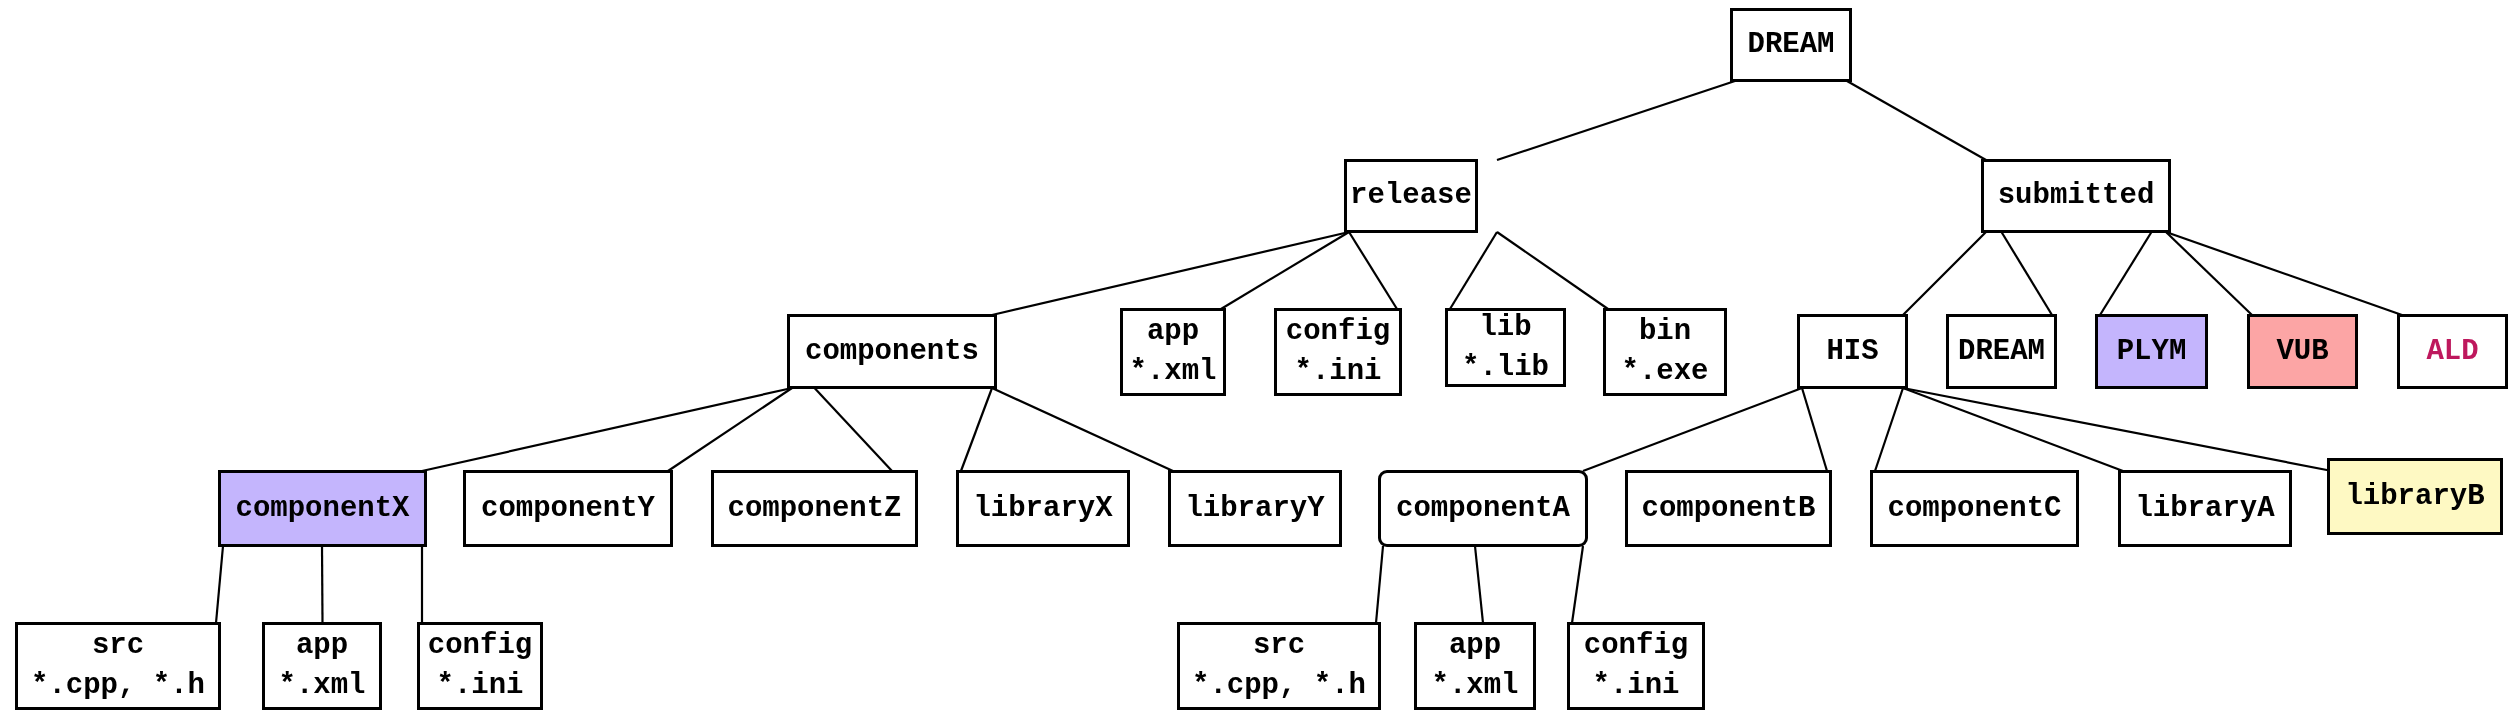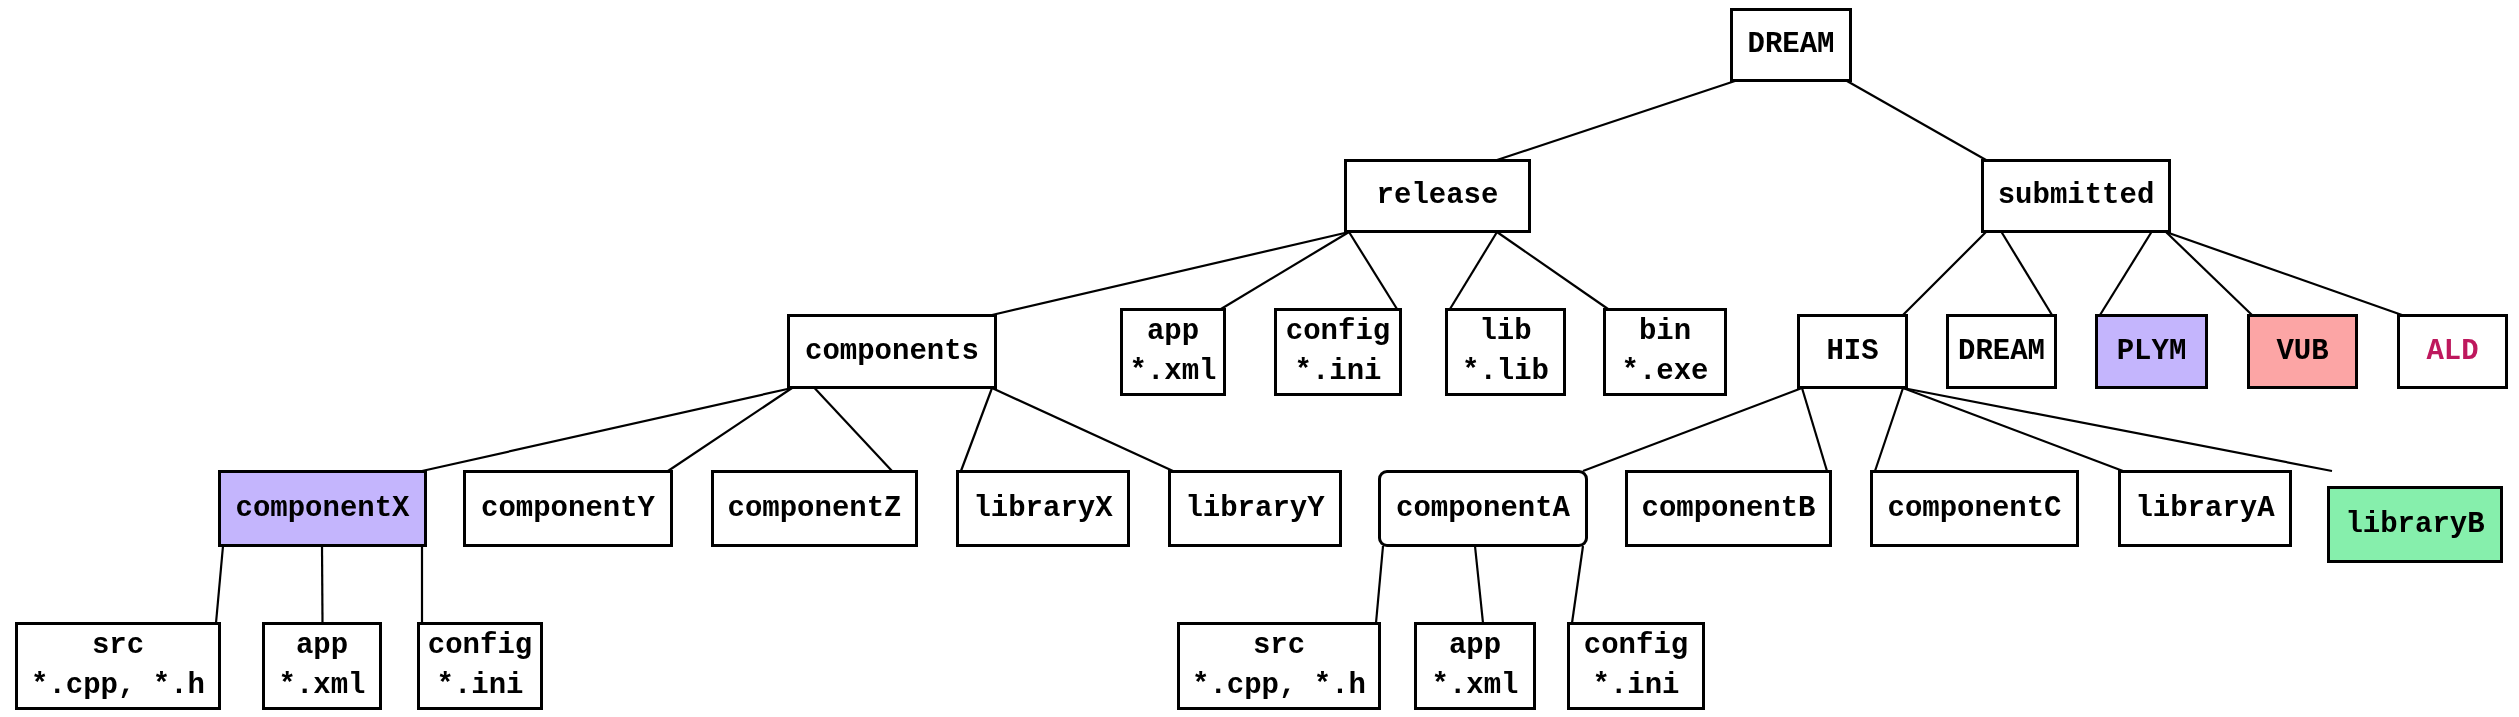--- a/index.html
+++ b/index.html
@@ -69,38 +69,38 @@
       <line x1="322" y1="546" x2="322.5" y2="623" stroke="#000000" stroke-width="2.2"></line>
       <line x1="422" y1="546" x2="422" y2="623" stroke="#000000" stroke-width="2.2"></line>
       <line x1="1383" y1="546" x2="1376" y2="623" stroke="#000000" stroke-width="2.2"></line>
       <line x1="1475" y1="546" x2="1483" y2="623" stroke="#000000" stroke-width="2.2"></line>
       <line x1="1583" y1="546" x2="1572" y2="623" stroke="#000000" stroke-width="2.2"></line>
     </svg>
   <div id="nodes">
       <div class="node" style="left: 1730px; top: 8px; width: 122px; height: 74px; border-color: rgb(0, 0, 0); background: rgb(255, 255, 255); color: rgb(0, 0, 0);">
         <span>DREAM</span>
       </div>
-      <div class="node" style="left: 1344px; top: 159px; width: 187px; height: 74px; border-color: rgb(0, 0, 0); background: rgb(255, 255, 255); color: rgb(0, 0, 0);">
+      <div class="node" style="left: 1344px; top: 159px; width: 134px; height: 74px; border-color: rgb(0, 0, 0); background: rgb(255, 255, 255); color: rgb(0, 0, 0);">
         <span>release</span>
       </div>
       <div class="node" style="left: 1981px; top: 159px; width: 190px; height: 74px; border-color: rgb(0, 0, 0); background: rgb(255, 255, 255); color: rgb(0, 0, 0);">
         <span>submitted</span>
       </div>
       <div class="node" style="left: 787px; top: 314px; width: 210px; height: 75px; border-color: rgb(0, 0, 0); background: rgb(255, 255, 255); color: rgb(0, 0, 0);">
         <span>components</span>
       </div>
       <div class="node" style="left: 1120px; top: 308px; width: 106px; height: 88px; border-color: rgb(0, 0, 0); background: rgb(255, 255, 255); color: rgb(0, 0, 0);">
         <span>app</span>
         <span>*.xml</span>
       </div>
       <div class="node" style="left: 1274px; top: 308px; width: 128px; height: 88px; border-color: rgb(0, 0, 0); background: rgb(255, 255, 255); color: rgb(0, 0, 0);">
         <span>config</span>
         <span>*.ini</span>
       </div>
-      <div class="node" style="left: 1445px; top: 308px; width: 121px; height: 88px; border-color: rgb(0, 0, 0); background: rgb(255, 255, 255); color: rgb(0, 0, 0);">
+      <div class="node" style="left: 1445px; top: 308px; width: 121px; height: 79px; border-color: rgb(0, 0, 0); background: rgb(255, 255, 255); color: rgb(0, 0, 0);">
         <span>lib</span>
         <span>*.lib</span>
       </div>
       <div class="node" style="left: 1603px; top: 308px; width: 124px; height: 88px; border-color: rgb(0, 0, 0); background: rgb(255, 255, 255); color: rgb(0, 0, 0);">
         <span>bin</span>
         <span>*.exe</span>
       </div>
       <div class="node" style="left: 1797px; top: 314px; width: 111px; height: 75px; border-color: rgb(0, 0, 0); background: rgb(255, 255, 255); color: rgb(0, 0, 0);">
         <span>HIS</span>
       </div>
@@ -136,21 +136,21 @@
       </div>
       <div class="node" style="left: 1625px; top: 470px; width: 207px; height: 77px; border-color: rgb(0, 0, 0); background: rgb(255, 255, 255); color: rgb(0, 0, 0);">
         <span>componentB</span>
       </div>
       <div class="node" style="left: 1870px; top: 470px; width: 209px; height: 77px; border-color: rgb(0, 0, 0); background: rgb(255, 255, 255); color: rgb(0, 0, 0);">
         <span>componentC</span>
       </div>
       <div class="node" style="left: 2118px; top: 470px; width: 174px; height: 77px; border-color: rgb(0, 0, 0); background: rgb(255, 255, 255); color: rgb(0, 0, 0);">
         <span>libraryA</span>
       </div>
-      <div class="node" style="left: 2327px; top: 486px; width: 176px; height: 77px; border-color: rgb(0, 0, 0); background: #86efac; color: rgb(0, 0, 0);">
+      <div class="node" style="left: 2327px; top: 458px; width: 176px; height: 77px; border-color: rgb(0, 0, 0); background: #fef9c3; color: rgb(0, 0, 0);">
         <span>libraryB</span>
       </div>
       <div class="node" style="left: 15px; top: 622px; width: 206px; height: 88px; border-color: rgb(0, 0, 0); background: rgb(255, 255, 255); color: rgb(0, 0, 0);">
         <span>src</span>
         <span>*.cpp, *.h</span>
       </div>
       <div class="node" style="left: 262px; top: 622px; width: 120px; height: 88px; border-color: rgb(0, 0, 0); background: rgb(255, 255, 255); color: rgb(0, 0, 0);">
         <span>app</span>
         <span>*.xml</span>
       </div>

